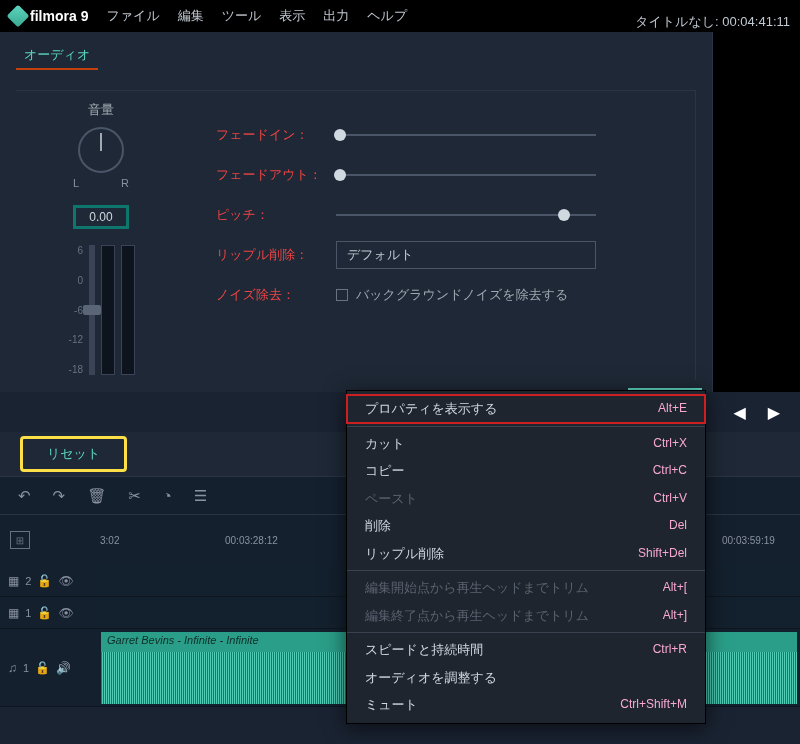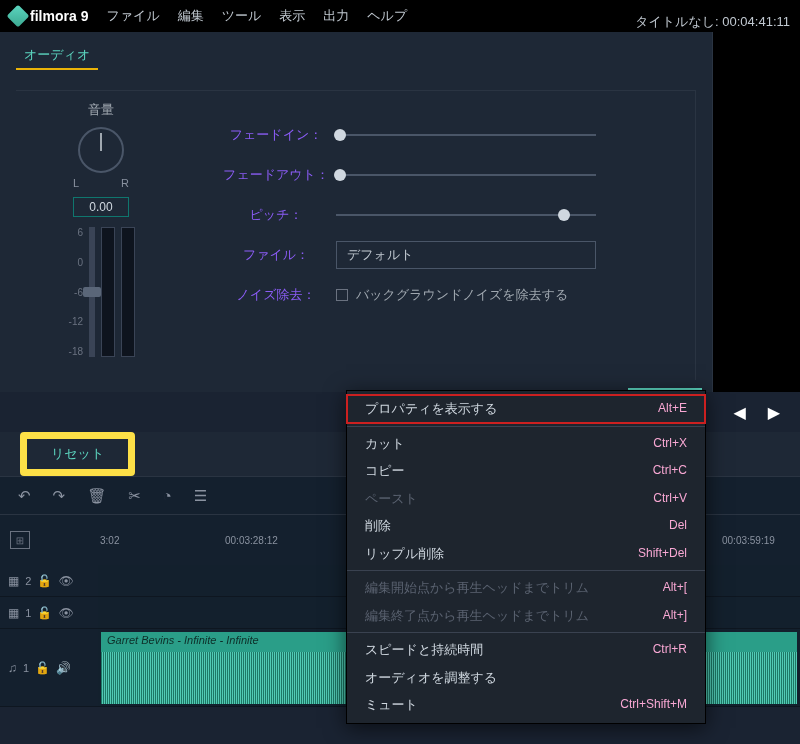--- a/index.html
+++ b/index.html
@@ -5,46 +5,46 @@
 * { box-sizing: border-box; margin: 0; padding: 0; }
 body { width: 800px; height: 744px; background: #1a2332; font-family: "Hiragino Sans", "Meiryo", sans-serif; color: #c0c8d0; font-size: 13px; overflow: hidden; position: relative; }
 .menubar { display: flex; align-items: center; height: 32px; background: #000000; padding: 0 10px; gap: 18px; }
 .logo { display: flex; align-items: center; gap: 4px; font-weight: bold; color: #fff; font-size: 14px; }
 .logo-icon { width: 16px; height: 16px; background: linear-gradient(135deg, #5cd6c0, #3ba890); border-radius: 2px; transform: rotate(45deg); }
 .menuitem { color: #c0c8d0; cursor: pointer; font-size: 13px; }
 .spacer { flex: 1; }
 .title-time { color: #c0c8d0; font-size: 13px; margin-top: 11px; }
 .content { display: flex; height: 360px; }
 .audio-panel { width: 712px; background: #1e2836; padding: 10px 16px 0 16px; }
-.tab { display: inline-block; color: #5cd6c0; border-bottom: 2px solid #eab308; padding: 4px 8px; font-size: 13px; }
+.tab { display: inline-block; color: #5cd6c0; border-bottom: 2px solid #c2410c; padding: 4px 8px; font-size: 13px; }
 .panel-inner { display: flex; margin-top: 20px; height: 290px; border-top: 1px solid #2a3442; border-right: 1px solid #2a3442; }
 .volume-col { width: 170px; padding: 10px; text-align: center; }
 .vol-label { color: #a0a8b0; margin-bottom: 8px; }
 .knob { width: 46px; height: 46px; border: 2px solid #4a5668; border-radius: 50%; margin: 0 auto; position: relative; }
 .knob-line { width: 2px; height: 18px; background: #a0a8b0; position: absolute; top: 4px; left: 50%; transform: translateX(-50%); }
 .lr { display: flex; justify-content: space-between; width: 56px; margin: 4px auto 0; font-size: 11px; color: #8a92a0; }
-.vol-value { width: 56px; margin: 8px auto; border: 1px solid #0f766e; padding: 2px; font-size: 12px; color: #d0d8e0; }
+.vol-value { width: 56px; margin: 16px auto; border: 3px solid #0f766e; padding: 2px; font-size: 12px; color: #d0d8e0; }
 .meters { display: flex; gap: 6px; margin-top: 10px; justify-content: center; align-items: flex-start; }
 .scale { width: 16px; height: 130px; display: flex; flex-direction: column; justify-content: space-between; font-size: 10px; color: #6a7280; text-align: right; }
 .meter { width: 14px; height: 130px; background: #0e141e; border: 1px solid #3a4456; }
 .slider-track { width: 6px; height: 130px; background: #3a4456; position: relative; }
 .slider-thumb { width: 18px; height: 10px; background: #5a6678; border-radius: 2px; position: absolute; top: 60px; left: -6px; }
 .props-col { flex: 1; padding: 24px 10px 10px 30px; }
 .prop-row { display: flex; align-items: center; height: 40px; }
-.prop-label { width: 120px; color: #8b5cf6; text-align: center; }
+.prop-label { width: 120px; color: #ef4444; }
 .hslider { flex: 1; height: 2px; background: #4a5668; position: relative; max-width: 260px; }
 .hthumb { width: 12px; height: 12px; background: #d0d8e0; border-radius: 50%; position: absolute; top: -5px; }
 .sel { border: 1px solid #4a5668; padding: 4px 10px; width: 260px; color: #c0c8d0; background: #1e2836; }
 .chk { display: flex; align-items: center; gap: 8px; color: #a0a8b0; }
 .chkbox { width: 12px; height: 12px; border: 1px solid #6a7280; }
 .preview { flex: 1; background: #000; border-left: 1px solid #2a3442; }
 .nav-controls { height: 40px; display: flex; justify-content: flex-end; align-items: center; padding-right: 20px; gap: 22px; background: #1a2332; }
 .nav-btn { color: #fff; font-size: 16px; cursor: pointer; }
 .reset-row { height: 44px; padding: 6px 20px; display: flex; align-items: center; background: #1e2836; }
-.reset-btn { border: 7px solid #fde047; color: #5cd6c0; background: transparent; padding: 6px 24px; border-radius: 4px; cursor: pointer; font-size: 13px; }
+.reset-btn { border: 3px solid #fde047; color: #5cd6c0; background: transparent; padding: 6px 24px; border-radius: 4px; cursor: pointer; font-size: 13px; }
 .ok-hint { position: absolute; right: 98px; top: 388px; width: 74px; height: 4px; background: #5cd6c0; }
 .timeline { background: #14202e; border-top: 1px solid #2a3442; }
 .toolbar { height: 38px; display: flex; align-items: center; gap: 22px; padding: 0 18px; border-bottom: 1px solid #2a3442; }
 .tbtn { color: #8a92a0; cursor: pointer; font-size: 15px; }
 .ruler { height: 50px; display: flex; align-items: center; padding: 0 10px; gap: 8px; font-size: 10px; color: #6a7280; position: relative; }
 .addbtn { width: 20px; height: 18px; border: 1px solid #6a7280; display: flex; align-items: center; justify-content: center; font-size: 10px; }
 .tick { position: absolute; font-size: 10px; color: #8a92a0; }
 .track { height: 32px; display: flex; align-items: center; border-bottom: 1px solid #0e1620; }
 .track-head { width: 98px; display: flex; align-items: center; gap: 6px; padding-left: 8px; color: #8a92a0; font-size: 11px; }
 .track-body { flex: 1; height: 100%; background: #13202d; }
@@ -121,21 +121,21 @@
               <div class="hthumb" style="left:-2px"></div>
             </div>
         </div>
         <div class="prop-row">
           <span class="prop-label">ピッチ：</span>
           <div class="hslider">
               <div class="hthumb" style="left:222px"></div>
             </div>
         </div>
         <div class="prop-row">
-          <span class="prop-label">ファイル：</span>
+          <span class="prop-label">リップル削除：</span>
           <div class="sel">デフォルト</div>
         </div>
         <div class="prop-row">
           <span class="prop-label">ノイズ除去：</span>
           <div class="chk">
               <span class="chkbox"></span>
               <span>バックグラウンドノイズを除去する</span>
             </div>
         </div>
       </div>

